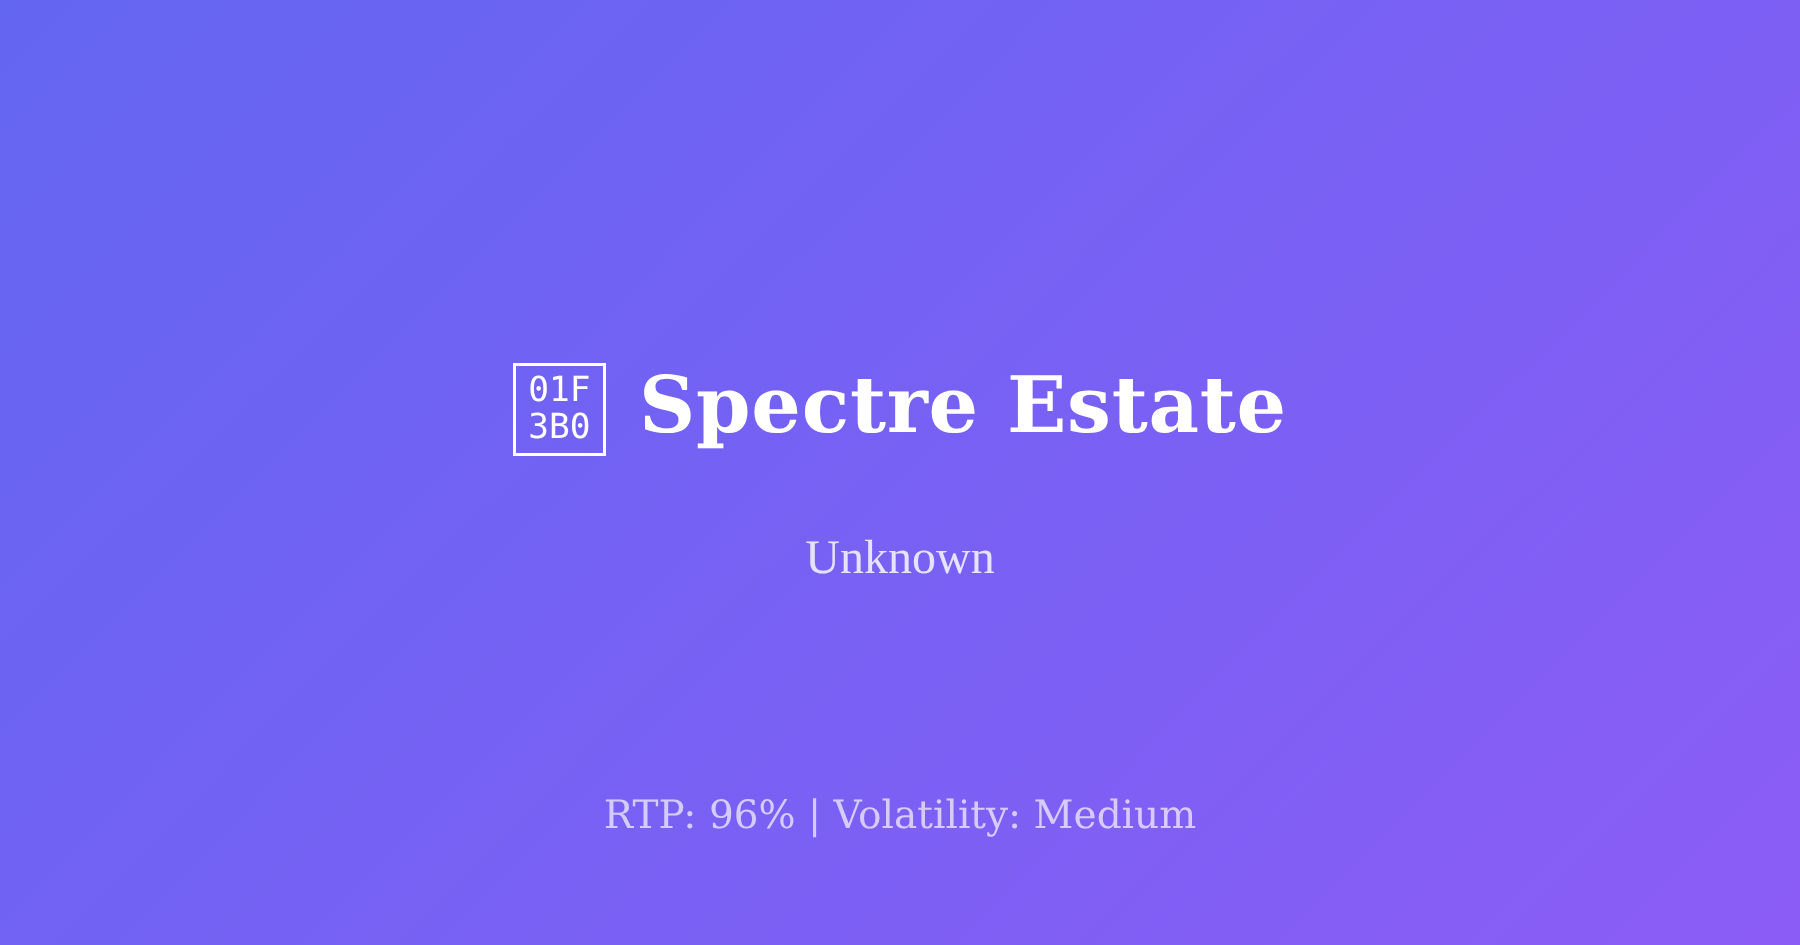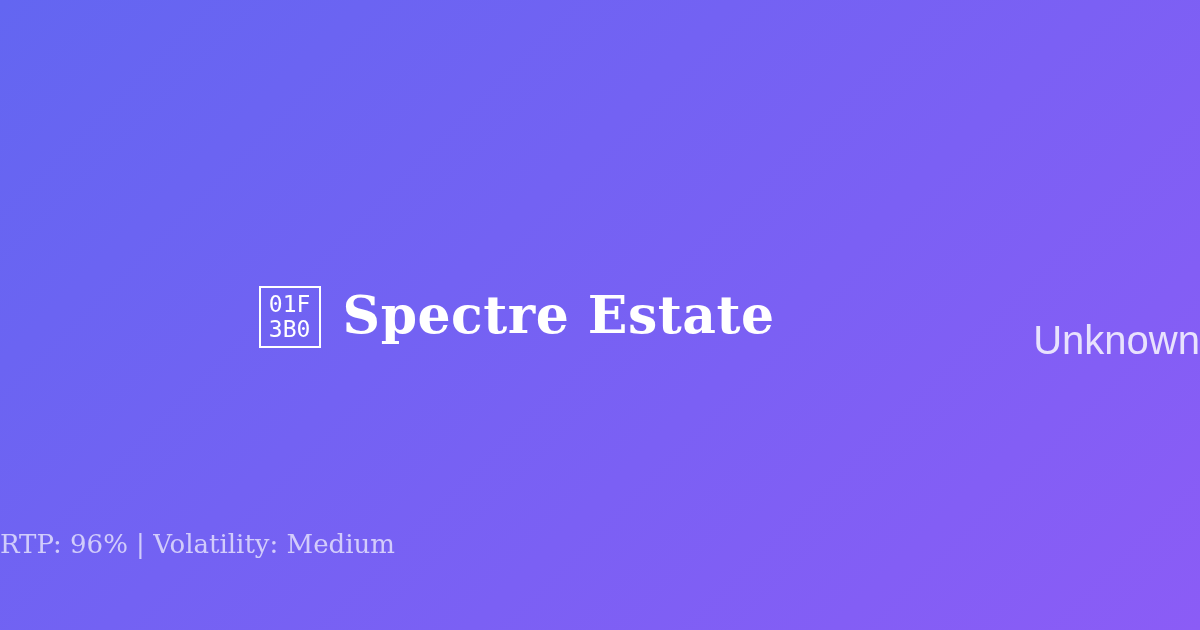--- a/index.html
+++ b/index.html
@@ -21,21 +21,21 @@
     height: 630px;
     display: flex;
     flex-direction: column;
     align-items: center;
     justify-content: center;
   }
 
   
   .hero {
     display: flex;
-    flex-direction: row;
+    flex-direction: column;
     align-items: center;
     justify-content: center;
     width: 100%;
   }
 
   .title-row {
     display: flex;
     align-items: center;
     justify-content: center;
     gap: 22px;
@@ -71,36 +71,37 @@
     font-family: "DejaVu Serif", "Liberation Serif", serif;
     font-size: 52px;
     line-height: 1.12;
     font-weight: 700;
     color: #ffffff;
     white-space: nowrap;
     letter-spacing: 0.5px;
   }
 
   .game-subtitle {
-    font-family: Liberation Sans, sans-serif;
-    font-size: 40px;
+    font-family: Liberation Serif, serif;
+    font-size: 32px;
     line-height: 1.2;
     font-weight: 400;
     color: rgba(255, 255, 255, 0.82);
     margin-top: 50px;
     white-space: nowrap;
     text-align: center;
   }
 
   
   .game-stats {
     position: absolute;
     left: 0;
     right: 0;
     top: 529px;
+    text-align: center;
     font-family: "DejaVu Serif", "Liberation Serif", serif;
     font-size: 26px;
     line-height: 1.2;
     font-weight: 400;
     color: rgba(255, 255, 255, 0.68);
     white-space: nowrap;
   }
 </style>
 </head>
 <body>

